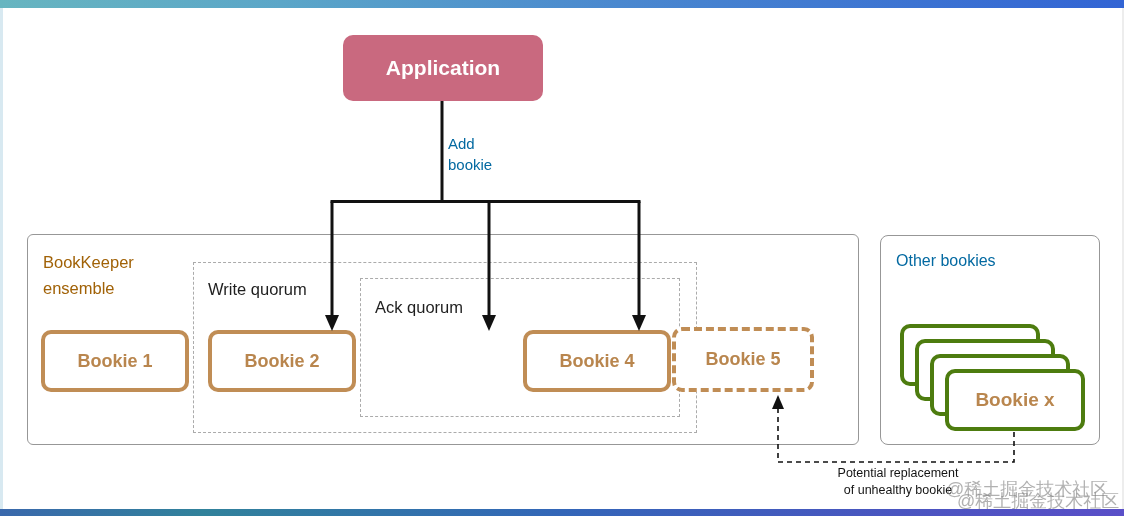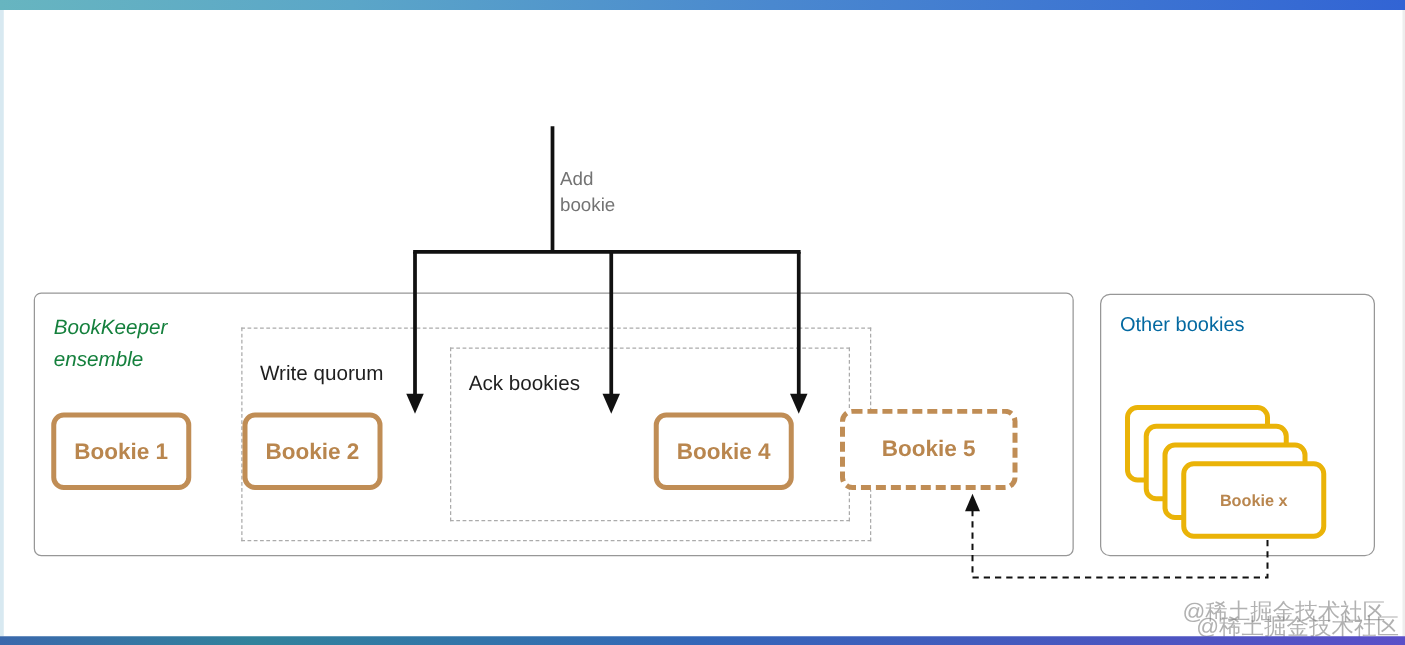--- a/index.html
+++ b/index.html
@@ -14,55 +14,55 @@
   .edge-left{position:absolute;left:0;top:8px;bottom:7px;width:3px;background:#d8e9f1;}
   .edge-right{position:absolute;right:0;top:8px;bottom:7px;width:2px;background:#ededed;}
 
   .app-box{
     position:absolute;left:343px;top:35px;width:200px;height:66px;
     background:#c9697f;border-radius:10px;color:#ffffff;
     font-size:21px;font-weight:bold;display:flex;align-items:center;justify-content:center;
   }
   .overlay{position:absolute;left:0;top:0;width:1124px;height:516px;pointer-events:none;}
 
-  .small-label{position:absolute;color:#737373;font-size:15px;line-height:21px;}
+  .small-label{position:absolute;color:#0369a1;font-size:15px;line-height:21px;}
   .add-entries{left:448px;top:133px;}
 
   .group-box{position:absolute;background:#ffffff;border:1.5px solid #979797;}
   .ensemble{left:27px;top:234px;width:830px;height:209px;border-radius:6px;}
   .other-box{left:880px;top:235px;width:218px;height:208px;border-radius:8px;}
 
   .dashed-box{position:absolute;border:1.5px dashed #ababab;background:transparent;}
   .write-quorum{left:193px;top:262px;width:502px;height:169px;}
   .ack-quorum{left:360px;top:278px;width:318px;height:137px;}
 
-  .group-title{position:absolute;color:#15803d;font-size:16.5px;line-height:26px;font-style:italic;}
+  .group-title{position:absolute;color:#a16207;font-size:16.5px;line-height:26px;}
   .ensemble-title{left:43px;top:249px;}
   .quorum-title{position:absolute;color:#1f1f1f;font-size:16.5px;}
-  .write-title{left:208px;top:290px;}
+  .write-title{left:208px;top:280px;}
   .ack-title{left:375px;top:298px;}
   .other-title{position:absolute;left:896px;top:249px;color:#0369a1;font-size:16px;line-height:24px;}
 
   .bookie{
-    position:absolute;width:112px;height:62px;background:#ffffff;
+    position:absolute;width:148px;height:62px;background:#ffffff;
     border:4px solid #c08d55;border-radius:10px;
     display:flex;align-items:center;justify-content:center;
     color:#b9864e;font-size:18px;font-weight:bold;box-sizing:border-box;
   }
   .b1{left:41px;top:330px;}
-  .b2{left:194px;top:330px;}
+  .b2{left:208px;top:330px;}
   .b3{left:375px;top:330px;}
   .b4{left:523px;top:330px;}
   .b5{left:672px;top:327px;width:142px;height:65px;border-style:dashed;}
 
   .card{
-    position:absolute;width:116px;height:62px;background:#ffffff;
-    border:4px solid #eab308;border-radius:10px;box-sizing:border-box;
+    position:absolute;width:140px;height:62px;background:#ffffff;
+    border:4px solid #4d7c0f;border-radius:10px;box-sizing:border-box;
     display:flex;align-items:center;justify-content:center;
-    color:#b9864e;font-size:13px;font-weight:bold;
+    color:#b9864e;font-size:19px;font-weight:bold;
   }
   .card1{left:900px;top:324px;}
   .card2{left:915px;top:339px;}
   .card3{left:930px;top:354px;}
   .card4{left:945px;top:369px;}
 
   .note{
     position:absolute;left:798px;top:465px;width:200px;text-align:center;
     color:#141414;font-size:12.5px;line-height:17px;
   }
@@ -83,36 +83,37 @@
 
   <div class="group-box ensemble"></div>
   <div class="group-title ensemble-title">
     <div>BookKeeper</div>
     <div>ensemble</div>
   </div>
 
   <div class="dashed-box write-quorum"></div>
   <div class="quorum-title write-title">Write quorum</div>
   <div class="dashed-box ack-quorum"></div>
-  <div class="quorum-title ack-title">Ack bookies</div>
+  <div class="quorum-title ack-title">Ack quorum</div>
 
   <div class="bookie b1">Bookie 1</div>
   <div class="bookie b2">Bookie 2</div>
   <div class="bookie b4">Bookie 4</div>
   <div class="bookie b5">Bookie 5</div>
 
   <div class="group-box other-box"></div>
   <div class="other-title">
     <div>Other bookies</div>
   </div>
   <div class="card card1"></div>
   <div class="card card2"></div>
   <div class="card card3"></div>
   <div class="card card4">Bookie x</div>
 
+  <div class="app-box">Application</div>
 
   <svg class="overlay" viewBox="0 0 1124 516">
     <g stroke="#111111" stroke-width="3" fill="none">
       <path d="M442 101 V201.5"></path>
       <path d="M330.5 201.5 H640.5"></path>
       <path d="M332 201.5 V318"></path>
       <path d="M489 201.5 V318"></path>
       <path d="M639 201.5 V318"></path>
     </g>
     <g fill="#111111" stroke="none">
@@ -122,18 +123,22 @@
       <polygon points="778,395 772,409 784,409"></polygon>
     </g>
     <path d="M1014 432 V462 H778 V408" stroke="#111111" stroke-width="1.6" stroke-dasharray="5 4" fill="none"></path>
   </svg>
 
   <div class="small-label add-entries">
     <div>Add</div>
     <div>bookie</div>
   </div>
 
+  <div class="note">
+    <div>Potential replacement</div>
+    <div>of unhealthy bookie</div>
+  </div>
 
   <div class="watermark wm1">@稀土掘金技术社区</div>
   <div class="watermark wm2">@稀土掘金技术社区</div>
 
   <div class="bottom-bar"></div>
 </div>
 
 </body></html>

